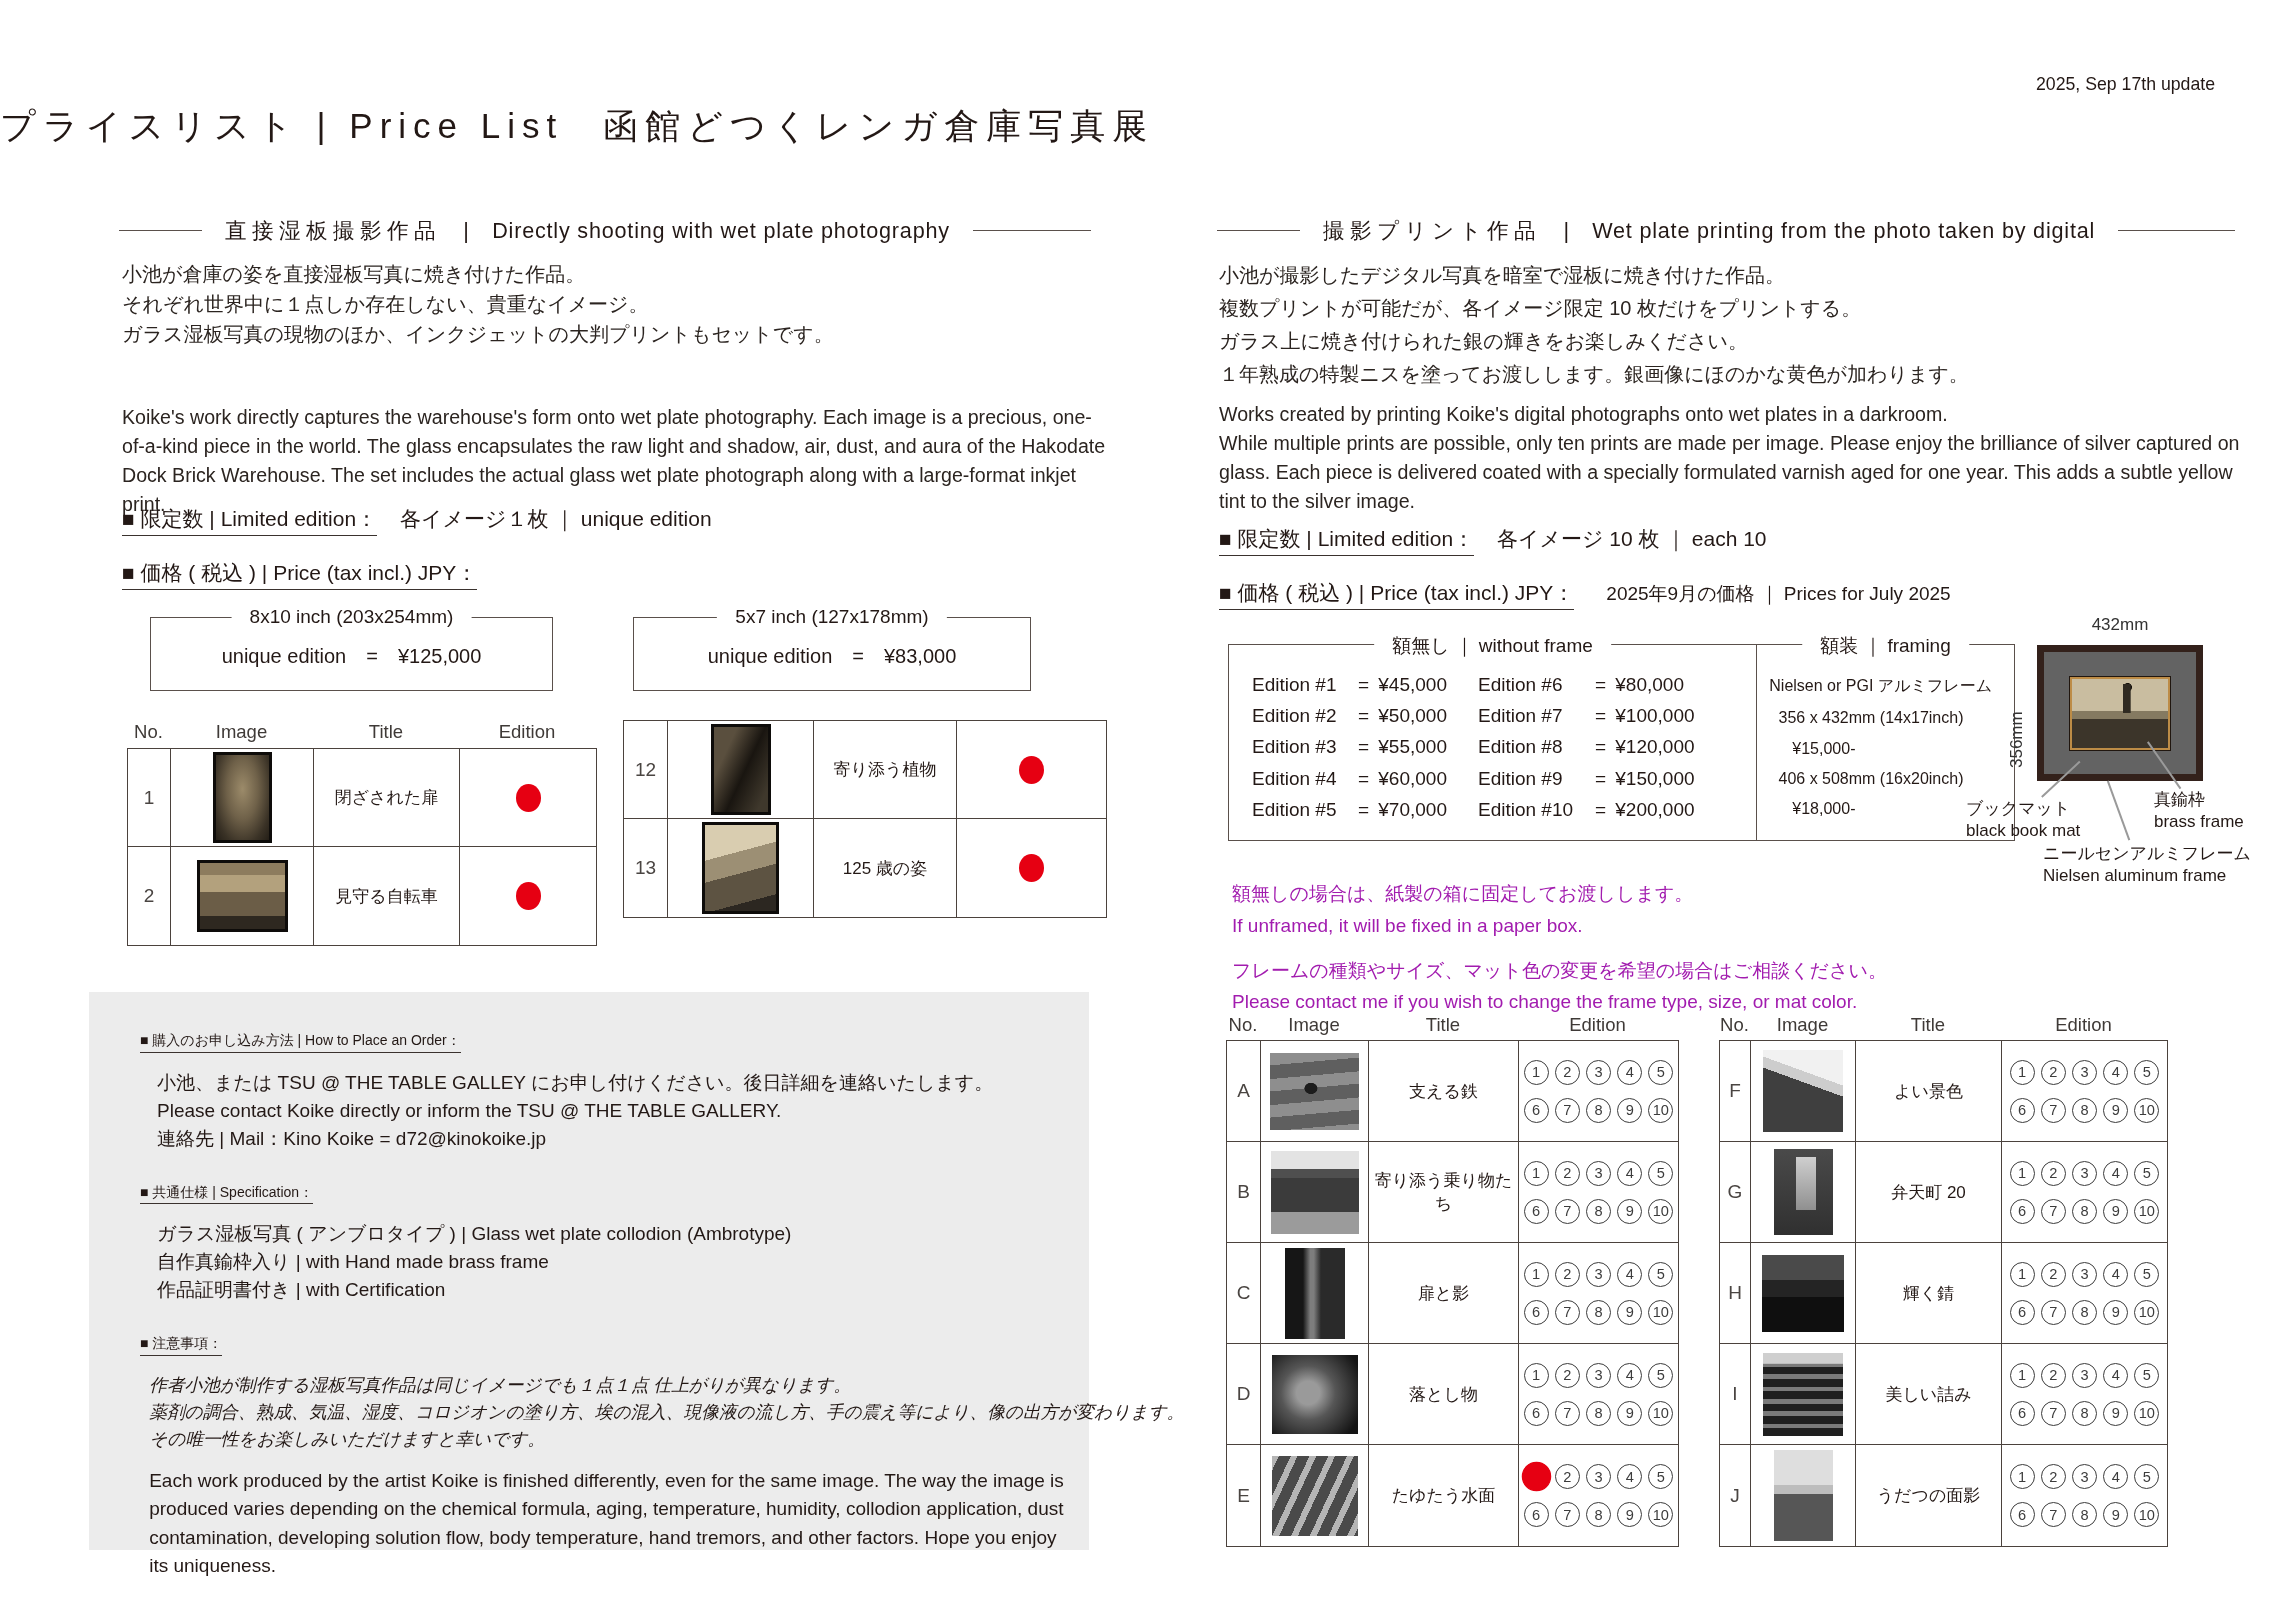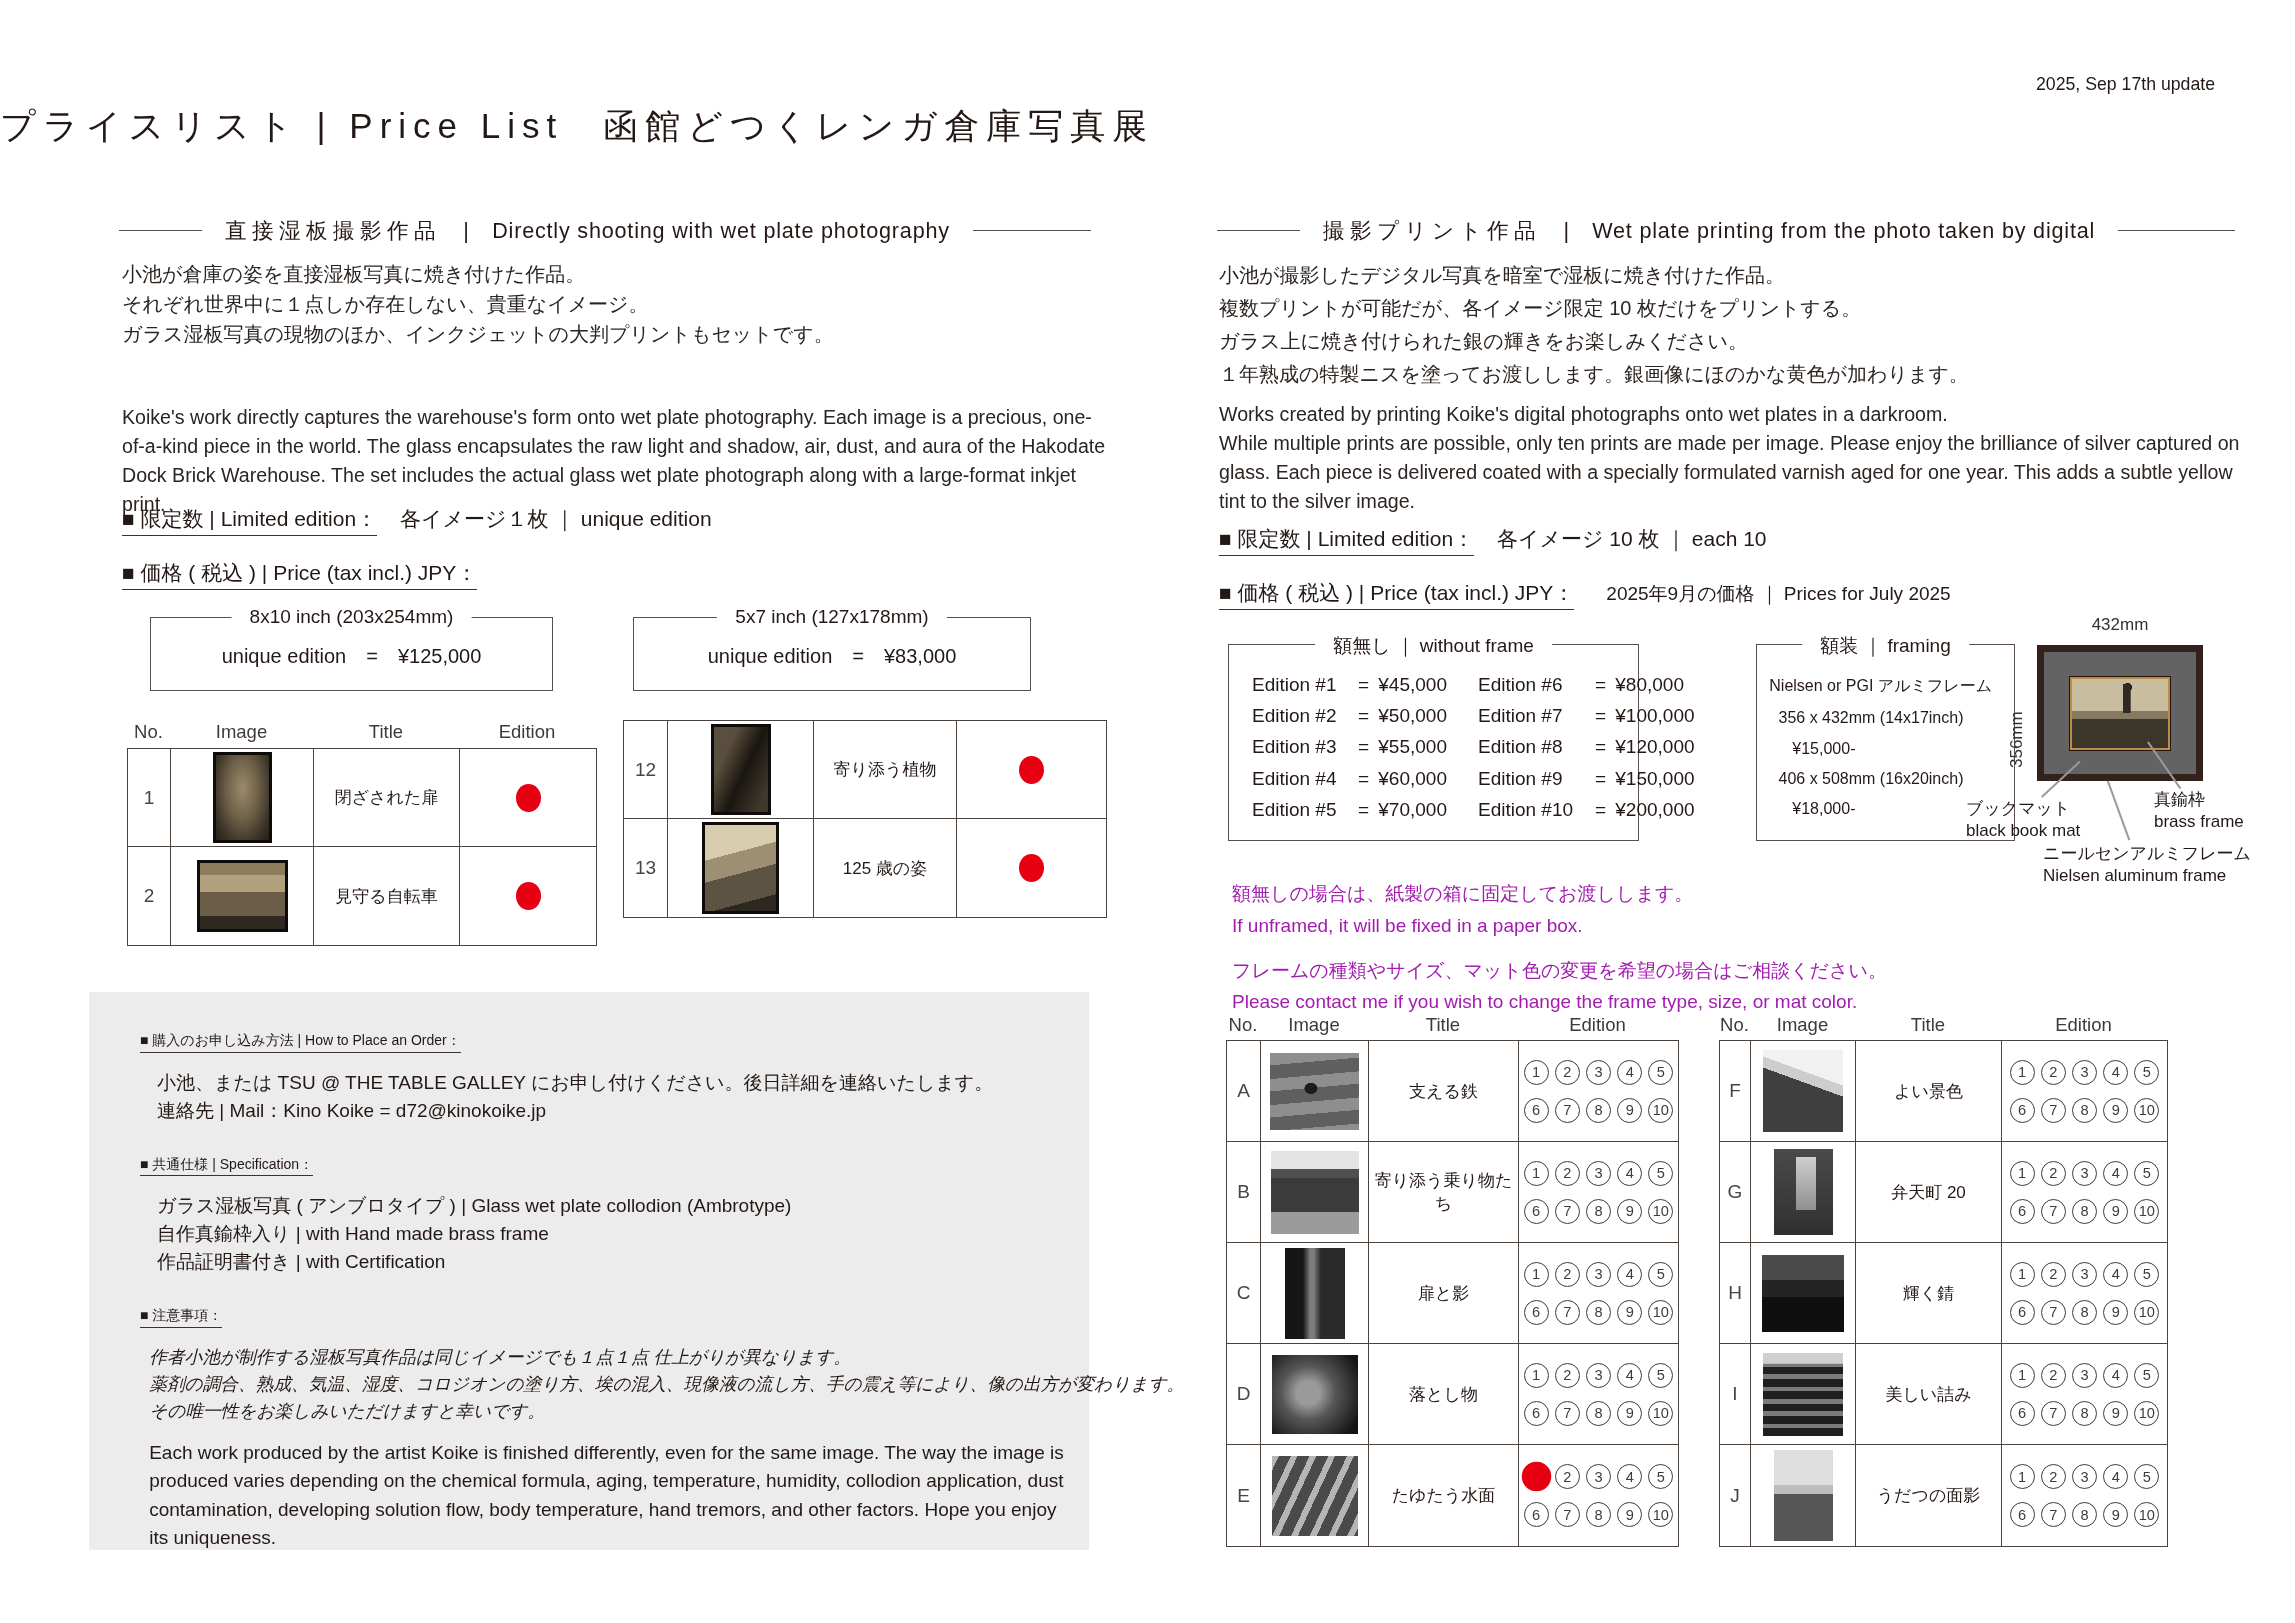--- a/index.html
+++ b/index.html
@@ -98,21 +98,21 @@
            box-sizing:border-box;padding:40px 0 0 51px;color:#231815;}
   .gb-h{font-size:14px;}
   .gb-h span{border-bottom:1.5px solid #3a322e;padding-bottom:3.9px;}
   .gb-h.mt{margin-top:31px;}
   .gb-lines{margin:18.5px 0 0 17px;font-size:19px;line-height:28px;white-space:nowrap;}
   .gb-lines.jpnotes{font-size:17.7px;line-height:27px;margin-left:9.2px;font-style:italic;}
   .gb-en{margin:14px 0 0 9.2px;font-size:19px;line-height:28.5px;width:921px;}
 
   
   .bigbox{position:absolute;border:1.5px solid #5a504b;background:#fff;box-sizing:border-box;}
-  #nfbox{left:1228px;top:644px;width:411px;height:197px;}
+  #nfbox{left:1228px;top:644px;width:529px;height:197px;}
   #frbox{left:1756px;top:644px;width:259px;height:197px;}
   #nf-cols{display:flex;padding:29px 0 0 23px;gap:31px;}
   .nfcol{display:flex;flex-direction:column;gap:9.2px;font-size:19px;}
   .nfrow{display:flex;align-items:baseline;white-space:nowrap;}
   .nfcol.c1 .nm{width:106px;}
   .nfcol.c2 .nm{width:117px;}
   .eq{margin:0 9.2px 0 0;}
   #fr-lines{padding:31px 0 0 12.3px;font-size:16px;display:flex;flex-direction:column;gap:12.3px;white-space:nowrap;}
   .fl-1,.fl-3{margin-left:9.2px;}
   .fl-2,.fl-4{margin-left:23px;}
@@ -225,20 +225,21 @@
       <div class="cell ttl lastrow">125 歳の姿</div>
       <div class="cell lastcol lastrow">
         <span class="dot"></span>
       </div>
     </div>
 
   <div class="graybox">
     <div class="gb-h"><span>■ 購入のお申し込み方法 | How to Place an Order：</span></div>
     <div class="gb-lines" id="gb-order">
         <div class="tline">小池、または TSU @ THE TABLE GALLEY にお申し付けください。後日詳細を連絡いたします。</div>
+        <div class="tline">Please contact Koike directly or inform the TSU @ THE TABLE GALLERY.</div>
         <div class="tline">連絡先 | Mail：Kino Koike = d72@kinokoike.jp</div>
       </div>
     <div class="gb-h mt"><span>■ 共通仕様 | Specification：</span></div>
     <div class="gb-lines" id="gb-spec">
         <div class="tline">ガラス湿板写真 ( アンブロタイプ ) | Glass wet plate collodion (Ambrotype)</div>
         <div class="tline">自作真鍮枠入り | with Hand made brass frame</div>
         <div class="tline">作品証明書付き | with Certification</div>
       </div>
     <div class="gb-h mt"><span>■ 注意事項：</span></div>
     <div class="gb-lines jpnotes" id="gb-notes">

